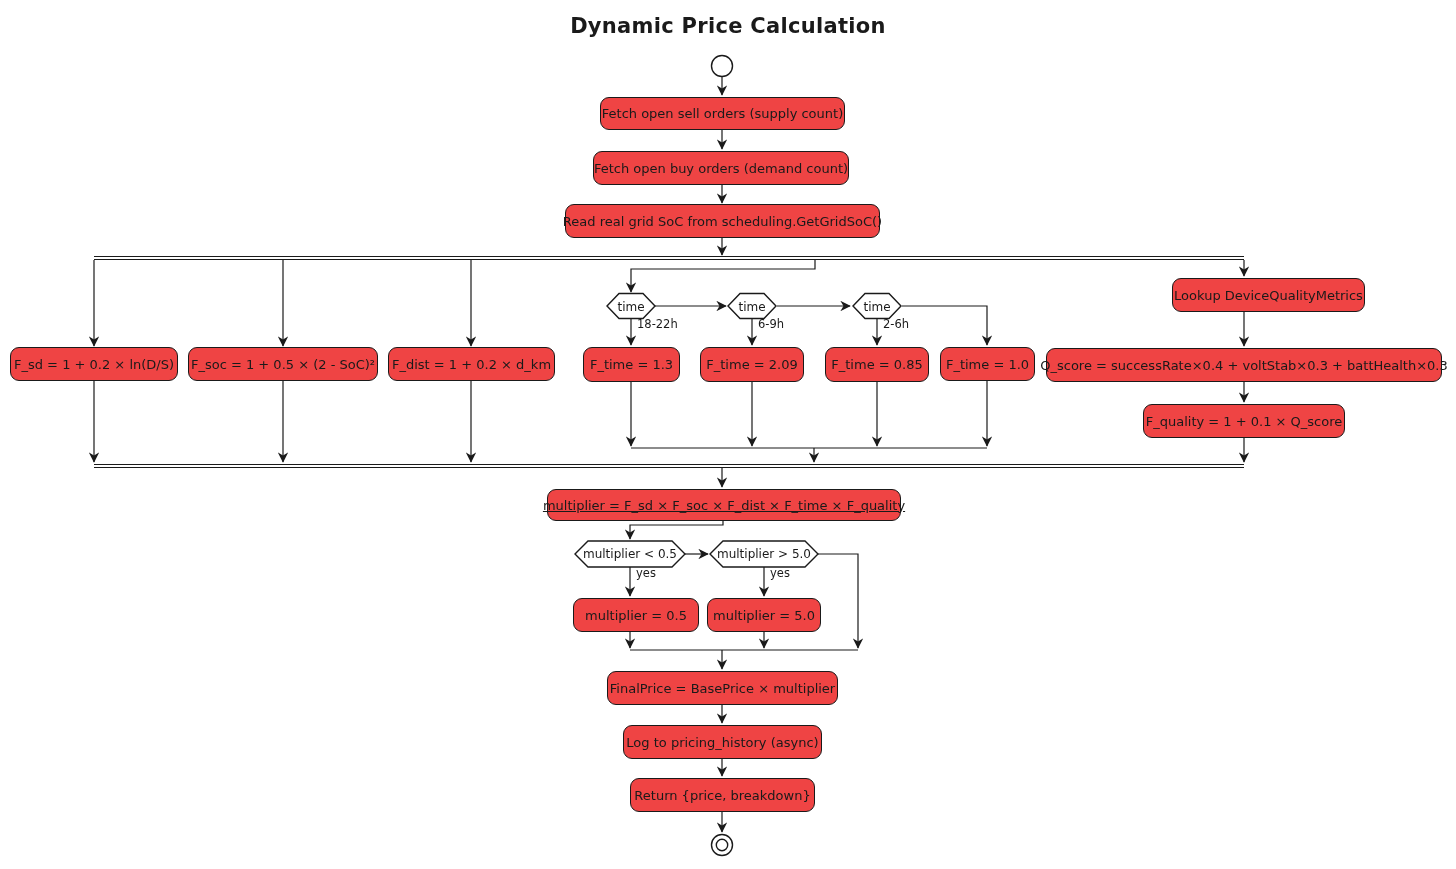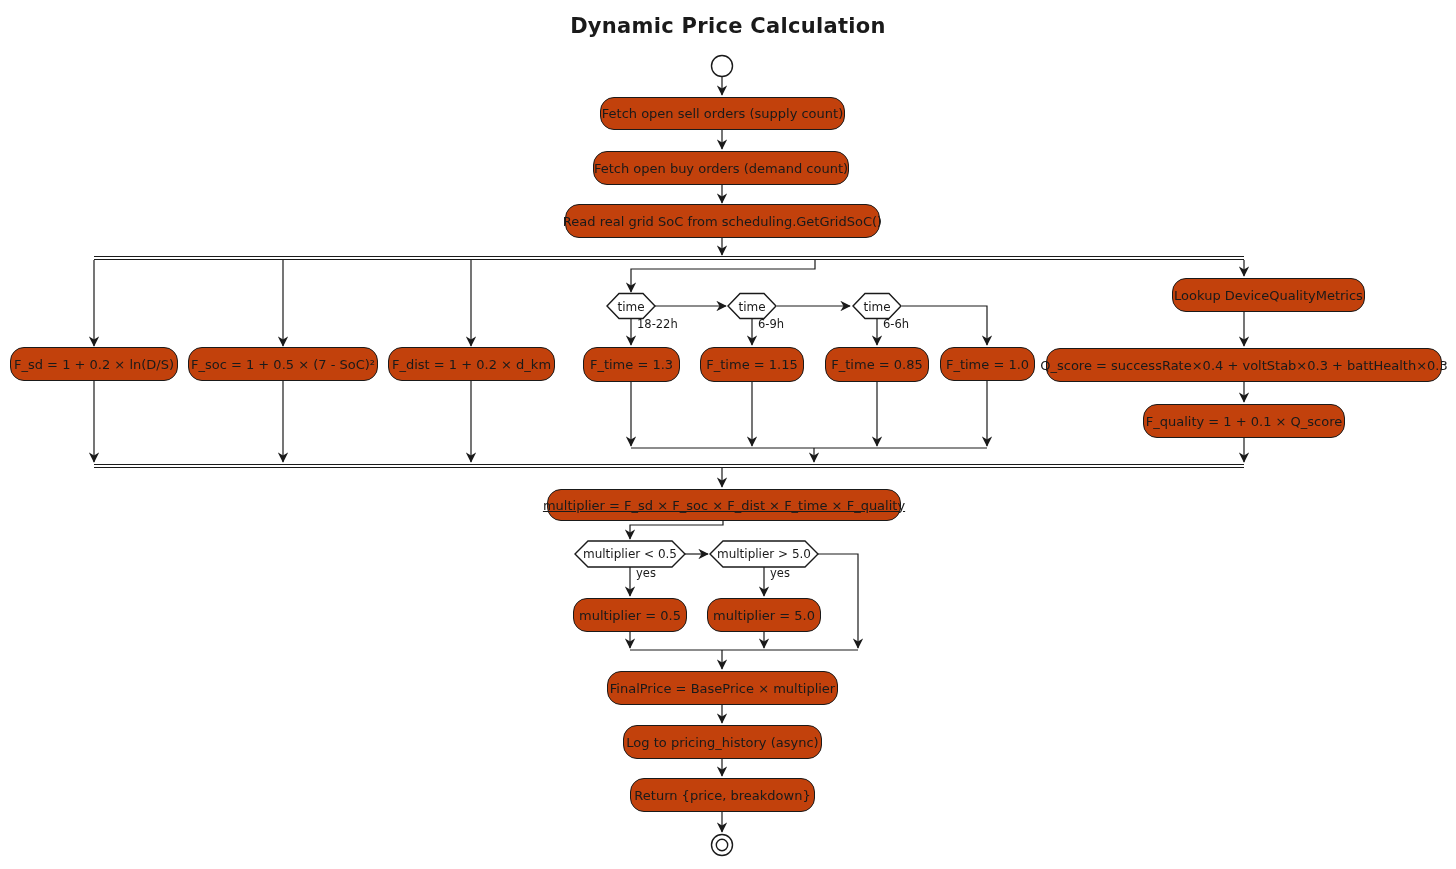--- a/index.html
+++ b/index.html
@@ -9,22 +9,22 @@
   }
   .title{
     position:absolute;left:0;top:14px;width:1456px;text-align:center;
     font-size:21px;font-weight:bold;letter-spacing:.3px;
   }
   svg.edges{position:absolute;left:0;top:0;z-index:1;}
   .edge{fill:none;stroke:#1a1a1a;stroke-width:1.2;}
   .bar{fill:none;stroke:#1a1a1a;stroke-width:1.1;}
   .shape{fill:#ffffff;stroke:#1a1a1a;stroke-width:1.4;}
   .node{
-    position:absolute;z-index:2;background:#c2410c;border:1.4px solid #1a1a1a;
-    border-radius:14px;display:flex;align-items:center;justify-content:center;
+    position:absolute;z-index:2;background:#ef4444;border:1.4px solid #1a1a1a;
+    border-radius:9px;display:flex;align-items:center;justify-content:center;
     font-size:13px;white-space:nowrap;box-sizing:border-box;padding:0 6px;
   }
   .hexlabel{
     position:absolute;z-index:3;display:flex;align-items:center;justify-content:center;
     font-size:12px;white-space:nowrap;
   }
   .elabel{
     position:absolute;z-index:3;font-size:11.5px;white-space:nowrap;
   }
 </style>
@@ -104,46 +104,46 @@
     <polygon class="shape" points="853,306 865,293.5 889,293.5 901,306 889,318.5 865,318.5"></polygon>
     <polygon class="shape" points="575,554 588,541 672,541 685,554 672,567 588,567"></polygon>
     <polygon class="shape" points="710,554 723,541 805,541 818,554 805,567 723,567"></polygon>
   </svg>
 
   <div class="node" style="left:600px;top:97px;width:245px;height:33px;">Fetch open sell orders (supply count)</div>
   <div class="node" style="left:565px;top:204px;width:315px;height:34px;">Read real grid SoC from scheduling.GetGridSoC()</div>
   <div class="node" style="left:593px;top:151px;width:256px;height:34px;">Fetch open buy orders (demand count)</div>
 
   <div class="node" style="left:10px;top:347px;width:168px;height:34px;">F_sd = 1 + 0.2 × ln(D/S)</div>
-  <div class="node" style="left:188px;top:347px;width:190px;height:34px;">F_soc = 1 + 0.5 × (7 - SoC)²</div>
+  <div class="node" style="left:188px;top:347px;width:190px;height:34px;">F_soc = 1 + 0.5 × (2 - SoC)²</div>
   <div class="node" style="left:388px;top:347px;width:167px;height:34px;">F_dist = 1 + 0.2 × d_km</div>
 
   <div class="node" style="left:583px;top:347px;width:97px;height:35px;">F_time = 1.3</div>
-  <div class="node" style="left:700px;top:347px;width:104px;height:35px;">F_time = 1.15</div>
+  <div class="node" style="left:700px;top:347px;width:104px;height:35px;">F_time = 2.09</div>
   <div class="node" style="left:825px;top:347px;width:104px;height:35px;">F_time = 0.85</div>
   <div class="node" style="left:940px;top:347px;width:95px;height:34px;">F_time = 1.0</div>
 
   <div class="node" style="left:1172px;top:278px;width:193px;height:34px;">Lookup DeviceQualityMetrics</div>
   <div class="node" style="left:1046px;top:348px;width:396px;height:34px;">Q_score = successRate×0.4 + voltStab×0.3 + battHealth×0.3</div>
   <div class="node" style="left:1143px;top:404px;width:202px;height:34px;">F_quality = 1 + 0.1 × Q_score</div>
 
   <div class="node" style="left:547px;top:489px;width:354px;height:32px;text-decoration:underline;">multiplier = F_sd × F_soc × F_dist × F_time × F_quality</div>
 
-  <div class="node" style="left:573px;top:598px;width:114px;height:34px;">multiplier = 0.5</div>
+  <div class="node" style="left:573px;top:598px;width:126px;height:34px;">multiplier = 0.5</div>
   <div class="node" style="left:707px;top:598px;width:114px;height:34px;text-align:center;">multiplier = 5.0</div>
 
   <div class="node" style="left:607px;top:671px;width:231px;height:34px;">FinalPrice = BasePrice × multiplier</div>
   <div class="node" style="left:623px;top:725px;width:199px;height:34px;">Log to pricing_history (async)</div>
   <div class="node" style="left:630px;top:778px;width:185px;height:34px;">Return {price, breakdown}</div>
 
   <div class="hexlabel" style="left:607px;top:294px;width:48px;height:25px;">time</div>
   <div class="hexlabel" style="left:728px;top:294px;width:48px;height:25px;">time</div>
   <div class="hexlabel" style="left:853px;top:294px;width:48px;height:25px;">time</div>
   <div class="hexlabel" style="left:575px;top:541px;width:110px;height:26px;">multiplier &lt; 0.5</div>
   <div class="hexlabel" style="left:710px;top:541px;width:108px;height:26px;">multiplier &gt; 5.0</div>
 
   <div class="elabel" style="left:637px;top:317px;">18-22h</div>
   <div class="elabel" style="left:758px;top:317px;">6-9h</div>
-  <div class="elabel" style="left:883px;top:317px;">6-6h</div>
+  <div class="elabel" style="left:883px;top:317px;">2-6h</div>
   <div class="elabel" style="left:636px;top:566px;">yes</div>
   <div class="elabel" style="left:770px;top:566px;">yes</div>
 
 </div>
 
 </body></html>

